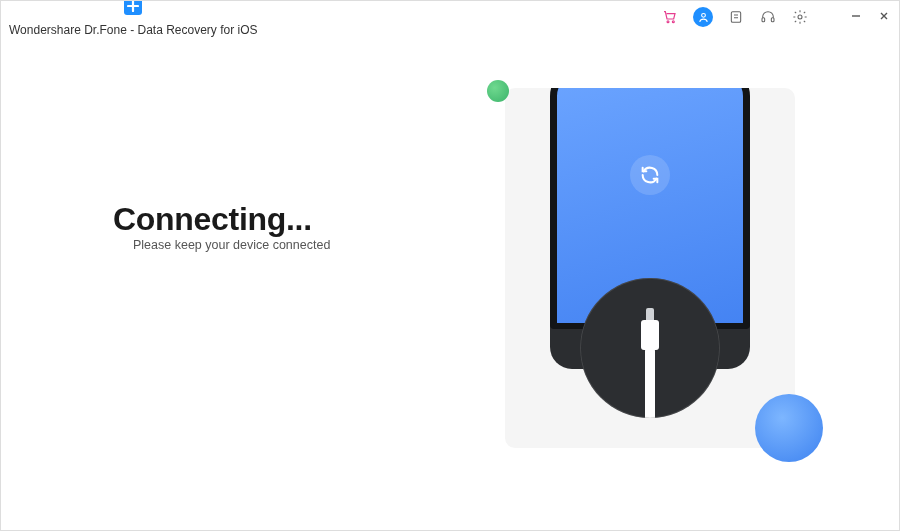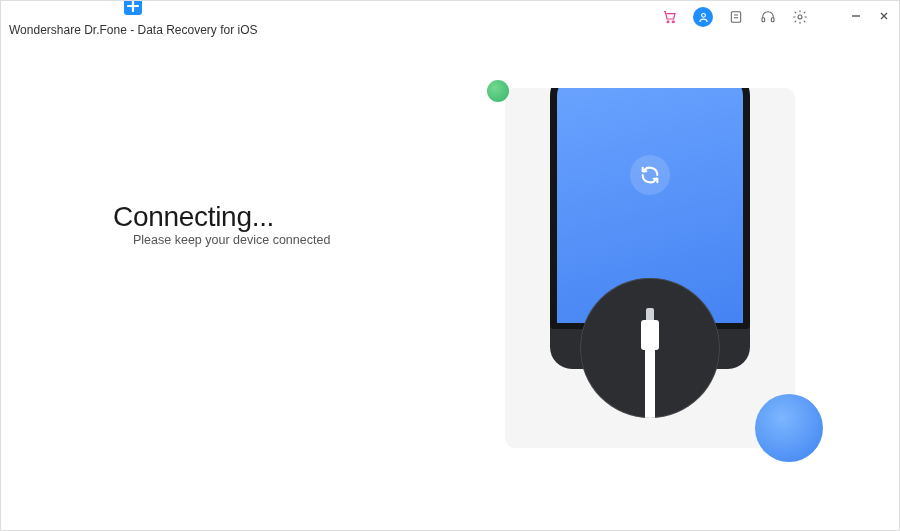--- a/index.html
+++ b/index.html
@@ -15,21 +15,21 @@
   .tb-icon svg { width: 16px; height: 16px; }
   .tb-icon.cart { color: #e63e8f; }
   .tb-icon.user { width: 20px; height: 20px; background: #1f8fff; border-radius: 50%; color: #fff; }
   .tb-icon.user svg { width: 13px; height: 13px; }
   .tb-div { width: 12px; }
   .wc { width: 14px; text-align: center; color: #555; cursor: pointer; font-size: 14px; }
 
   .content { position: absolute; top: 32px; left: 0; right: 0; bottom: 0; display: flex; }
   .left-pane { flex: 0 0 45%; position: relative; }
   .status-block { position: absolute; top: 168px; left: 112px; }
-  .status-title { font-size: 28px; font-weight: 400; color: #1a1a1a; letter-spacing: -0.3px; }
+  .status-title { font-size: 32px; font-weight: 700; color: #1a1a1a; letter-spacing: -0.3px; }
   .status-sub { font-size: 12.5px; color: #555; margin-left: 20px; }
 
   .right-pane { flex: 1; position: relative; }
   .device-card { position: absolute; top: 55px; left: 100px; width: 290px; height: 360px; background: #f5f5f5; border-radius: 10px; overflow: visible; }
   .green-dot { position: absolute; top: -8px; left: -18px; width: 22px; height: 22px; border-radius: 50%; background: radial-gradient(circle at 35% 35%, #6fd98f, #3bb36a); }
   .blue-blob { position: absolute; bottom: -14px; right: -28px; width: 68px; height: 68px; border-radius: 50%; background: radial-gradient(circle at 40% 35%, #7db6ff, #3d82f0); }
 
   .phone-clip { position: absolute; top: 0; left: 50%; transform: translateX(-50%); width: 200px; height: 235px; overflow: hidden; }
   .phone { position: absolute; top: -20px; left: 0; width: 200px; height: 320px; border: 7px solid #131517; border-radius: 28px; background: linear-gradient(165deg, #6ba4ff, #3d7df0); }
   .sync-badge { position: absolute; top: 80px; left: 50%; transform: translateX(-50%); width: 40px; height: 40px; border-radius: 50%; background: rgba(255,255,255,0.15); display: flex; align-items: center; justify-content: center; }

